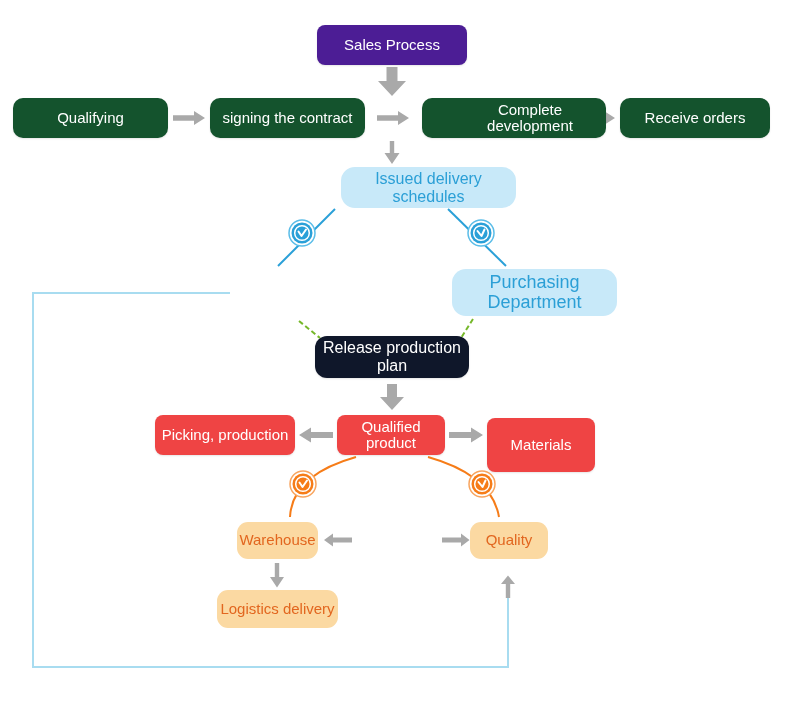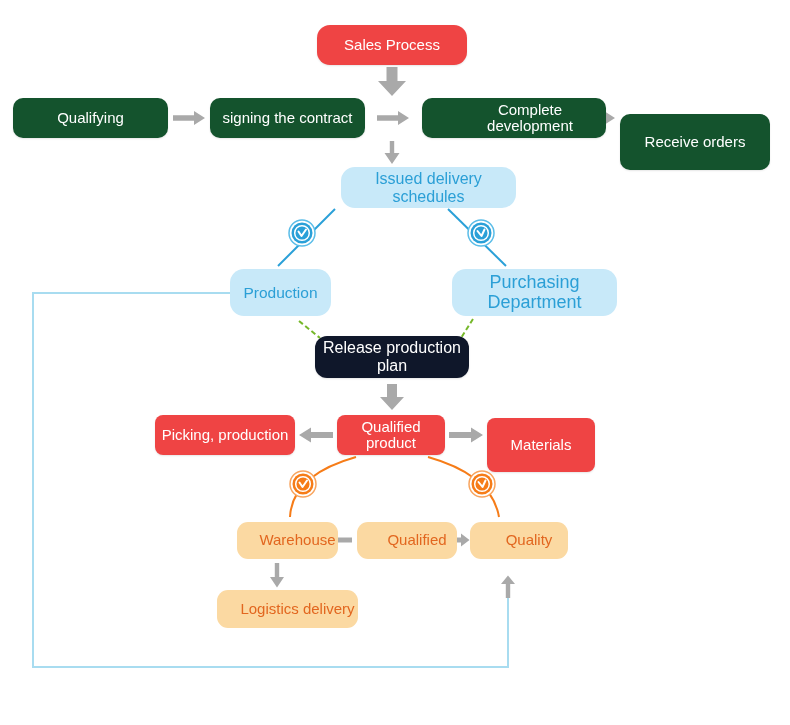--- a/index.html
+++ b/index.html
@@ -14,33 +14,33 @@
   .node{
     position:absolute;
     display:flex;align-items:center;justify-content:center;
     text-align:center;
     font-size:15px;
     line-height:1.1;
     border-radius:10px;
     box-shadow:0 1px 2px rgba(0,0,0,0.10);
     user-select:none;
   }
-  .node.red{background:#ef4444;color:#ffffff;border-radius:13px;}
+  .node.red{background:#4c1d95;color:#ffffff;border-radius:8px;}
   .node.blue{background:#14532d;color:#ffffff;}
   .node.lightblue{background:#c8e9f9;color:#2b9fd6;border-radius:14px;box-shadow:none;}
   .node.orange{background:#0f172a;color:#ffffff;border-radius:12px;font-size:16px;}
   .node.green{background:#ef4444;color:#ffffff;border-radius:8px;}
-  .node.lightorange{background:#fbd9a2;color:#e2661f;border-radius:11px;box-shadow:none;padding-left:20px;}
+  .node.lightorange{background:#fbd9a2;color:#e2661f;border-radius:11px;box-shadow:none;}
 
   
   .n-sales{left:317px;top:25px;width:150px;height:40px;}
   .n-qualifying{left:13px;top:98px;width:155px;height:40px;}
   .n-signing{left:210px;top:98px;width:155px;height:40px;}
   .n-complete{left:422px;top:98px;width:152px;height:40px;padding-left:32px;}
-  .n-receive{left:620px;top:114px;width:150px;height:56px;}
+  .n-receive{left:620px;top:98px;width:150px;height:40px;}
   .n-issued{left:305px;top:167px;width:175px;height:41px;font-size:16px;margin-left:36px;}
   .n-production{left:230px;top:269px;width:101px;height:47px;font-size:15.5px;}
   .n-purchasing{left:452px;top:269px;width:165px;height:47px;font-size:18px;}
   .n-release{left:315px;top:336px;width:154px;height:42px;}
   .n-picking{left:155px;top:415px;width:140px;height:40px;}
   .n-finished{left:337px;top:415px;width:108px;height:40px;}
   .n-materials{left:487px;top:418px;width:108px;height:54px;}
   .n-warehouse{left:237px;top:522px;width:81px;height:37px;}
   .n-qualified{left:357px;top:522px;width:80px;height:37px;}
   .n-quality{left:470px;top:522px;width:78px;height:37px;}
@@ -105,27 +105,25 @@
   </svg>
 
   <div class="node red n-sales">Sales Process</div>
 
   <div class="node blue n-qualifying">Qualifying</div>
   <div class="node blue n-signing">signing the contract</div>
   <div class="node blue n-complete">Complete development</div>
   <div class="node blue n-receive">Receive orders</div>
 
   <div class="node lightblue n-issued">Issued delivery schedules</div>
-  <div class="node lightblue n-production">Production</div>
   <div class="node lightblue n-purchasing">Purchasing Department</div>
 
   <div class="node orange n-release">Release production plan</div>
 
   <div class="node green n-picking">Picking, production</div>
   <div class="node green n-finished">Qualified product</div>
   <div class="node green n-materials">Materials</div>
 
   <div class="node lightorange n-warehouse">Warehouse</div>
-  <div class="node lightorange n-qualified">Qualified</div>
   <div class="node lightorange n-quality">Quality</div>
   <div class="node lightorange n-logistics">Logistics delivery</div>
 
 </div>
 
 </body></html>

